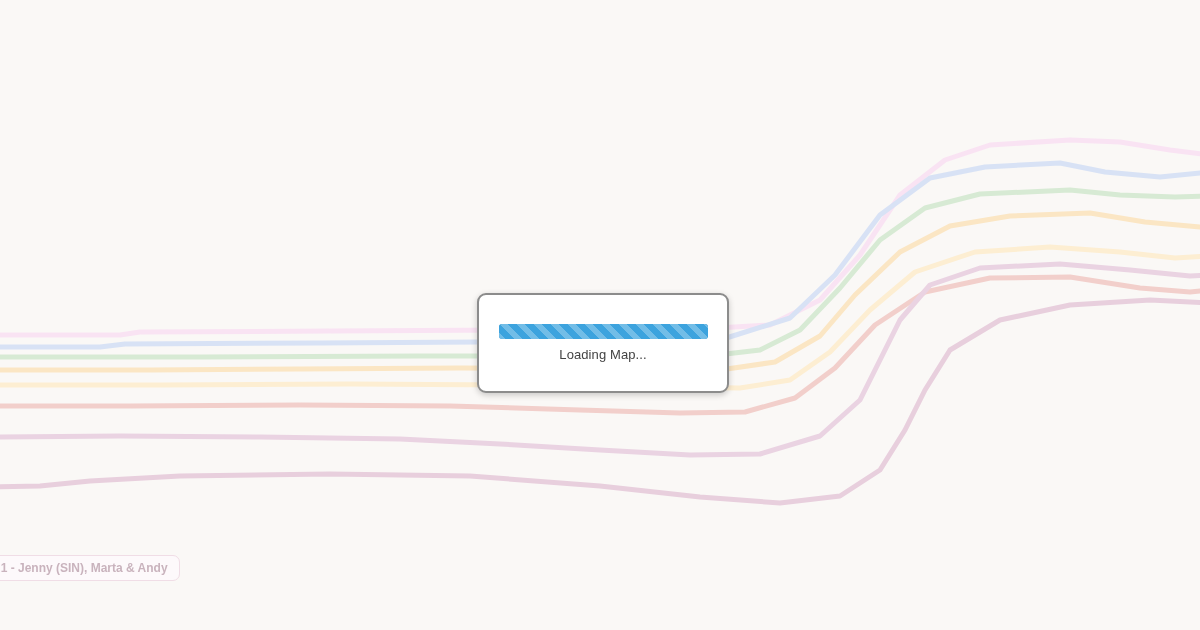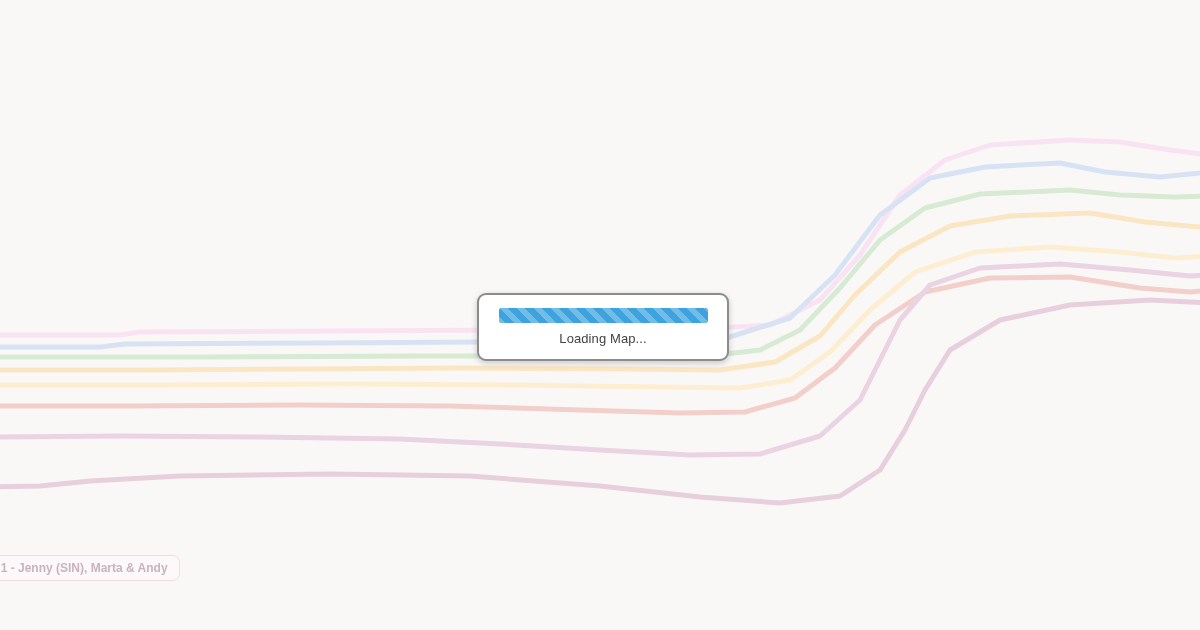--- a/index.html
+++ b/index.html
@@ -30,21 +30,21 @@
     height: 630px;
     display: block;
   }
 
   
   #loading-modal {
     position: absolute;
     left: 477px;
     top: 293px;
     width: 252px;
-    height: 68px;
+    height: 100px;
     box-sizing: border-box;
     background: #ffffff;
     border: 2px solid #8c8c8c;
     border-radius: 9px;
     box-shadow: 0 2px 6px rgba(0,0,0,0.20);
     display: flex;
     flex-direction: column;
     align-items: center;
     justify-content: center;
     z-index: 40;

